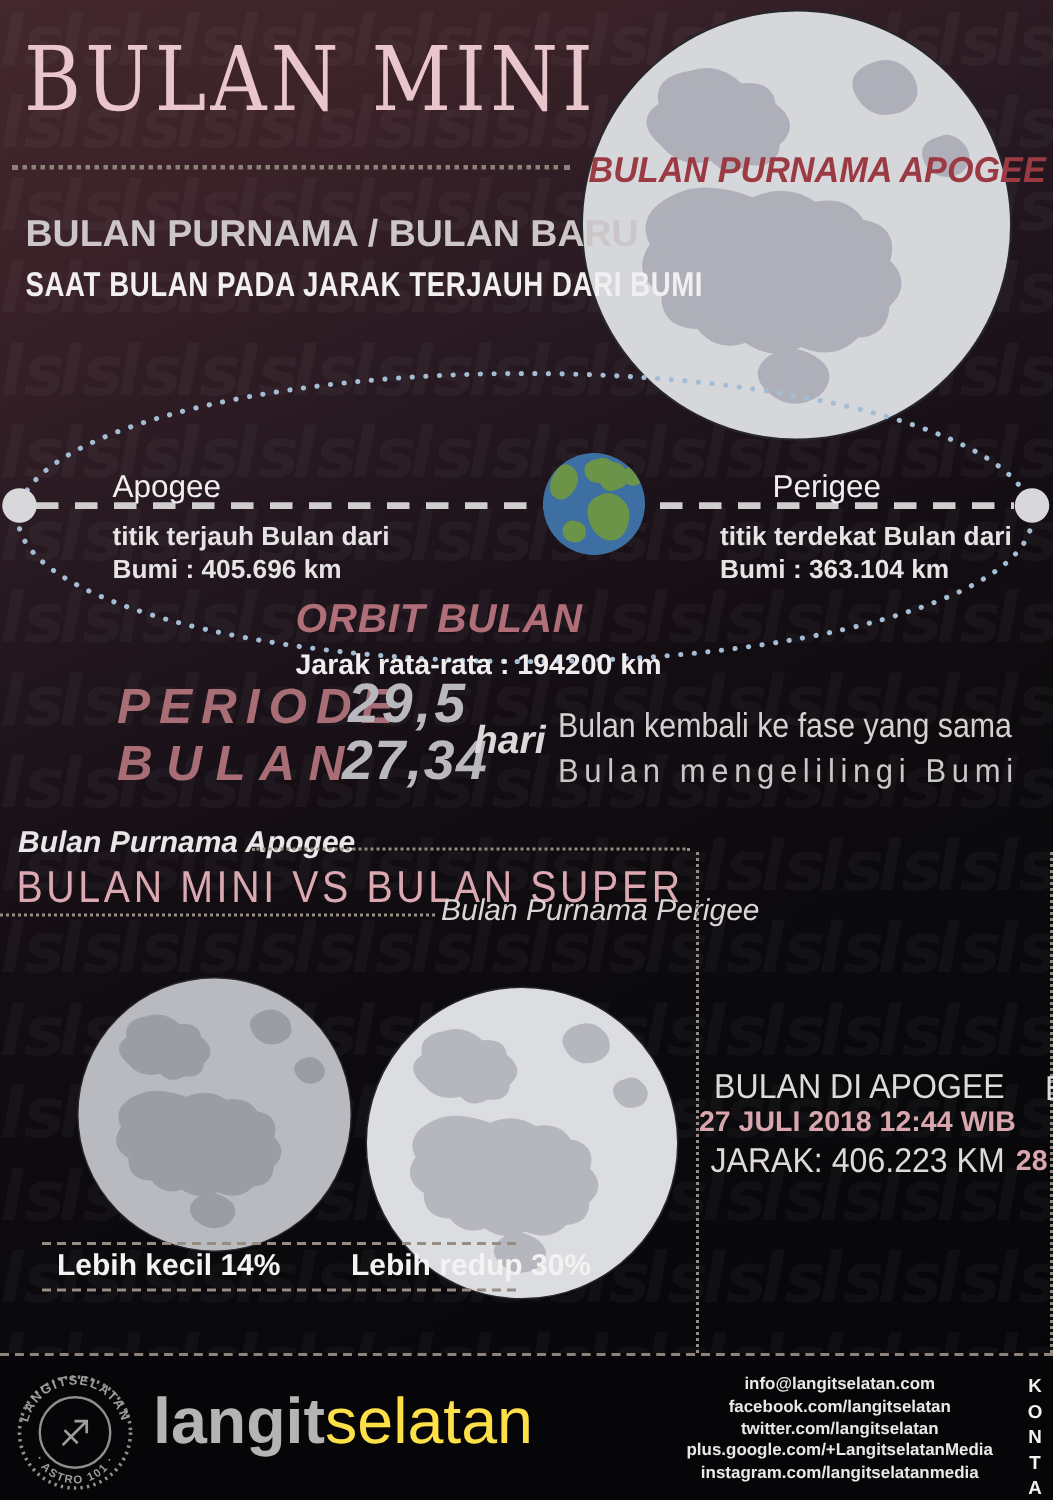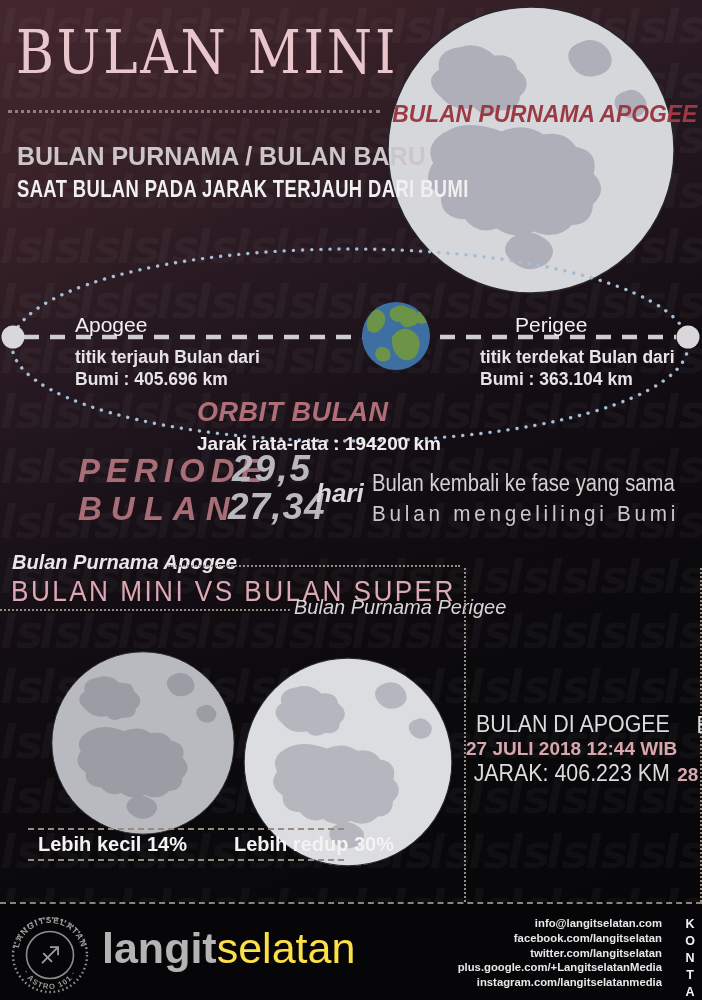--- a/index.html
+++ b/index.html
@@ -77,21 +77,21 @@
   .rp-value{font-size:33px;font-style:italic;font-weight:800;color:#e8b6bd;letter-spacing:1px;}
   .rp-value-suffix{font-size:21px;color:#e6c3c7;white-space:nowrap;transform:scaleX(.93);}
   .rp-pasang2{color:#f3f1f1;font-size:23px;line-height:26px;white-space:nowrap;transform:scaleX(.93);}
 
   
   .footer{left:0;top:902px;width:702px;height:98px;background:#060608;border-top:2px dashed #8d8379;box-sizing:border-box;}
   .logo-stamp{position:absolute;left:10px;top:11px;width:80px;height:80px;}
   .brand{position:absolute;left:102px;top:20px;font-size:43px;white-space:nowrap;}
   .brand .b1{font-weight:700;color:#b4b4b4;}
   .brand .b2{font-weight:400;color:#fde047;}
-  .contacts{position:absolute;right:40px;top:12px;text-align:right;font-size:11.3px;line-height:14.8px;color:#e8e8e8;font-weight:600;}
+  .contacts{position:absolute;right:40px;top:12px;text-align:center;font-size:11.3px;line-height:14.8px;color:#e8e8e8;font-weight:600;}
   .kontak{position:absolute;right:5px;top:13px;writing-mode:vertical-rl;text-orientation:upright;
           font-size:12.5px;font-weight:700;letter-spacing:3px;color:#f2f2f2;}
 </style>
 </head>
 <body>
 
 <div class="poster">
 
   <div id="watermark">
       <span>ls</span>

